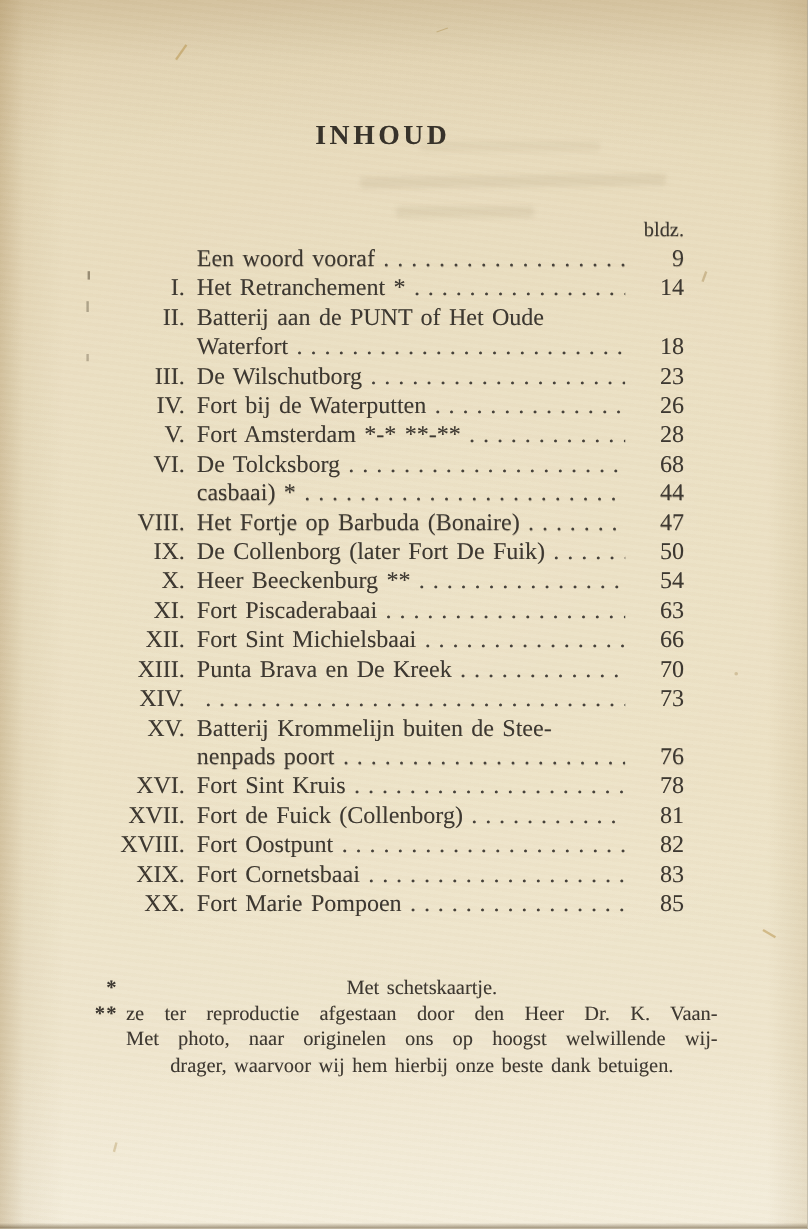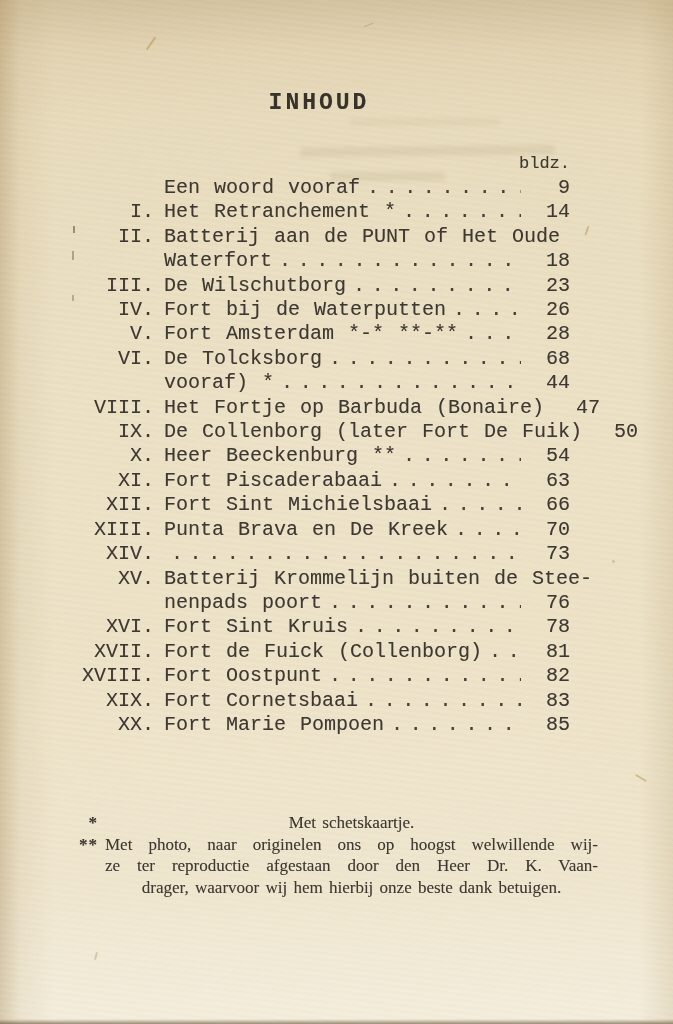--- a/index.html
+++ b/index.html
@@ -13,27 +13,27 @@
     background-image:
       repeating-linear-gradient(7deg, rgba(120,90,40,0.015) 0 3px, rgba(255,255,255,0.02) 3px 6px),
       radial-gradient(ellipse 120% 70% at 50% 45%, rgba(255,255,255,0.10), rgba(0,0,0,0) 70%),
       linear-gradient(90deg, rgba(150,118,66,0.30), rgba(150,118,66,0.08) 3%, rgba(0,0,0,0) 8%),
       linear-gradient(270deg, rgba(150,118,66,0.14), rgba(0,0,0,0) 5%),
       linear-gradient(180deg, rgba(140,108,58,0.20), rgba(140,108,58,0.05) 5%, rgba(0,0,0,0) 12%),
       linear-gradient(0deg, rgba(246,241,226,0.55), rgba(0,0,0,0) 14%),
       linear-gradient(180deg, #e6d8b8 0%, #eadec0 30%, #ece1c4 62%, #f1e9d4 100%);
     text-shadow:0.2px 0.2px 0 rgba(60,50,40,0.30);
   }
-  .content{position:absolute;left:68px;top:90px;width:502px;font-family:Liberation Mono, monospace;}
+  .content{position:absolute;left:68px;top:100px;width:502px;}
   .title{
     margin:0;text-align:center;
     font-size:23px;line-height:26px;font-weight:bold;
     letter-spacing:3px;color:#37322a;
   }
-  .bldz{margin-top:36px;text-align:right;font-size:17px;line-height:24px;}
+  .bldz{margin-top:54px;text-align:right;font-size:17px;line-height:24px;}
   .toc{margin-top:0;}
   .row{display:flex;align-items:flex-start;font-size:20px;line-height:24.4px;word-spacing:2px;}
   .num{flex:none;width:96px;box-sizing:border-box;padding-right:10px;text-align:right;}
   .ttl{white-space:pre;}
   .leader{
     flex:1;min-width:0;overflow:hidden;white-space:nowrap;
     margin-left:7px;margin-right:9px;
     letter-spacing:0.33em;color:#46413a;
   }
   .leader::after{content:"..................................................................";}
@@ -127,21 +127,21 @@
     <div class="pg">28</div>
   </div>
         <div class="row">
     <div class="num">VI.</div>
     <div class="ttl">De Tolcksborg</div>
     <div class="leader"></div>
     <div class="pg">68</div>
   </div>
         <div class="row">
     <div class="num"></div>
-    <div class="ttl">vooraf) *</div>
+    <div class="ttl">casbaai) *</div>
     <div class="leader"></div>
     <div class="pg">44</div>
   </div>
         <div class="row">
     <div class="num">VIII.</div>
     <div class="ttl">Het Fortje op Barbuda (Bonaire)</div>
     <div class="leader"></div>
     <div class="pg">47</div>
   </div>
         <div class="row">
@@ -226,21 +226,21 @@
   <div class="footnotes">
       <div class="fn">
     <div class="fn-marker">*</div>
     <div class="fn-body">
           <div class="fn-line">Met schetskaartje.</div>
         </div>
   </div>
       <div class="fn">
     <div class="fn-marker">**</div>
     <div class="fn-body">
+          <div class="fn-line">ze ter reproductie afgestaan door den Heer Dr. K. Vaan-</div>
           <div class="fn-line">Met photo, naar originelen ons op hoogst welwillende wij-</div>
-          <div class="fn-line">ze ter reproductie afgestaan door den Heer Dr. K. Vaan-</div>
           <div class="fn-line">drager, waarvoor wij hem hierbij onze beste dank betuigen.</div>
         </div>
   </div>
     </div>
 
   <div class="edge-bottom"></div>
 </div>
 
 </body></html>

